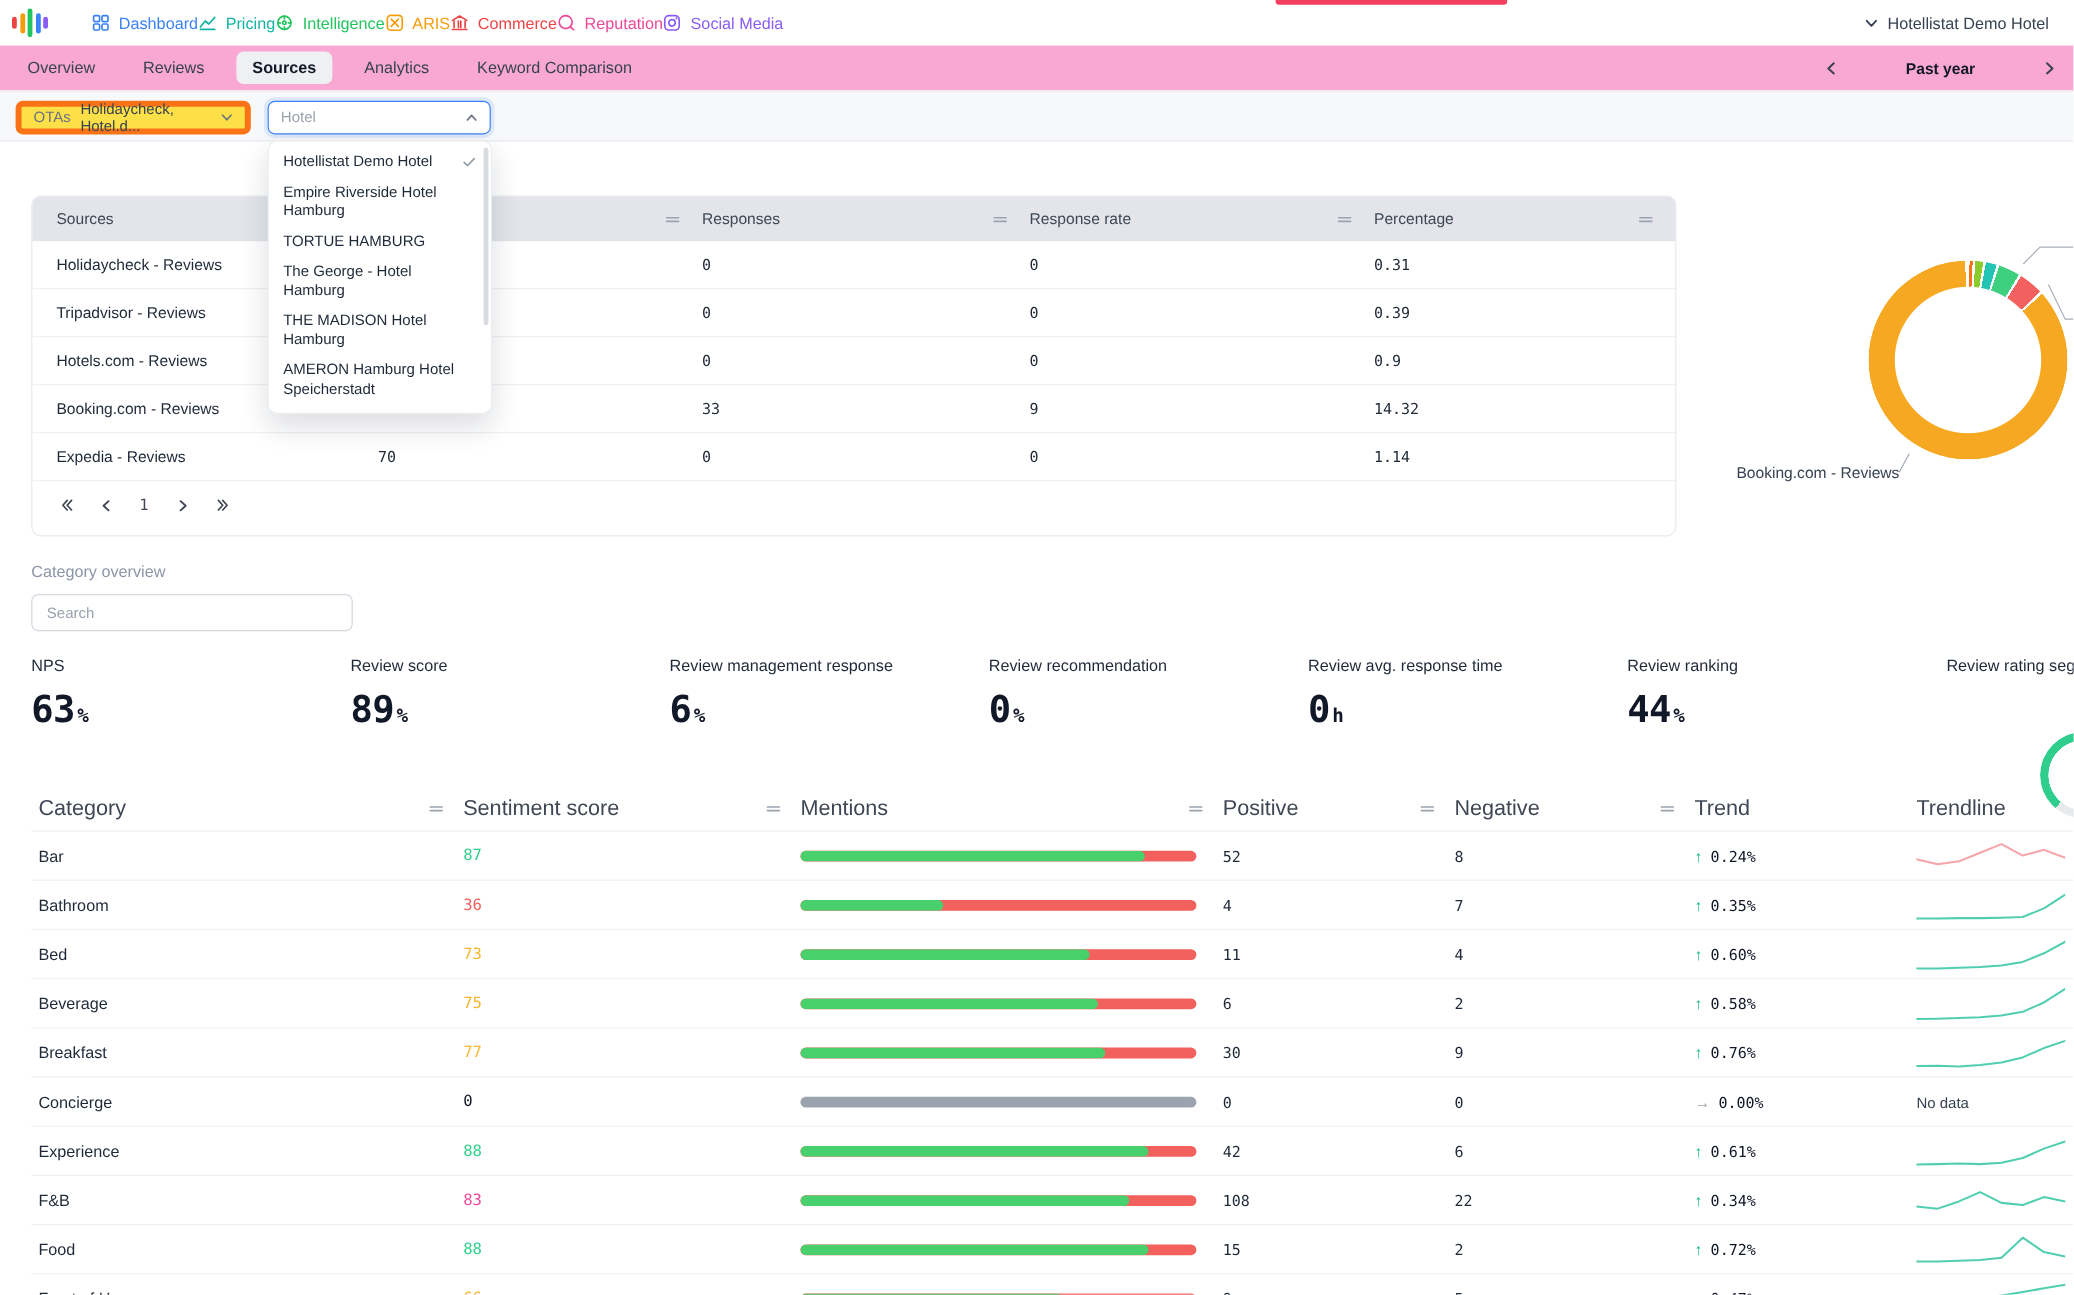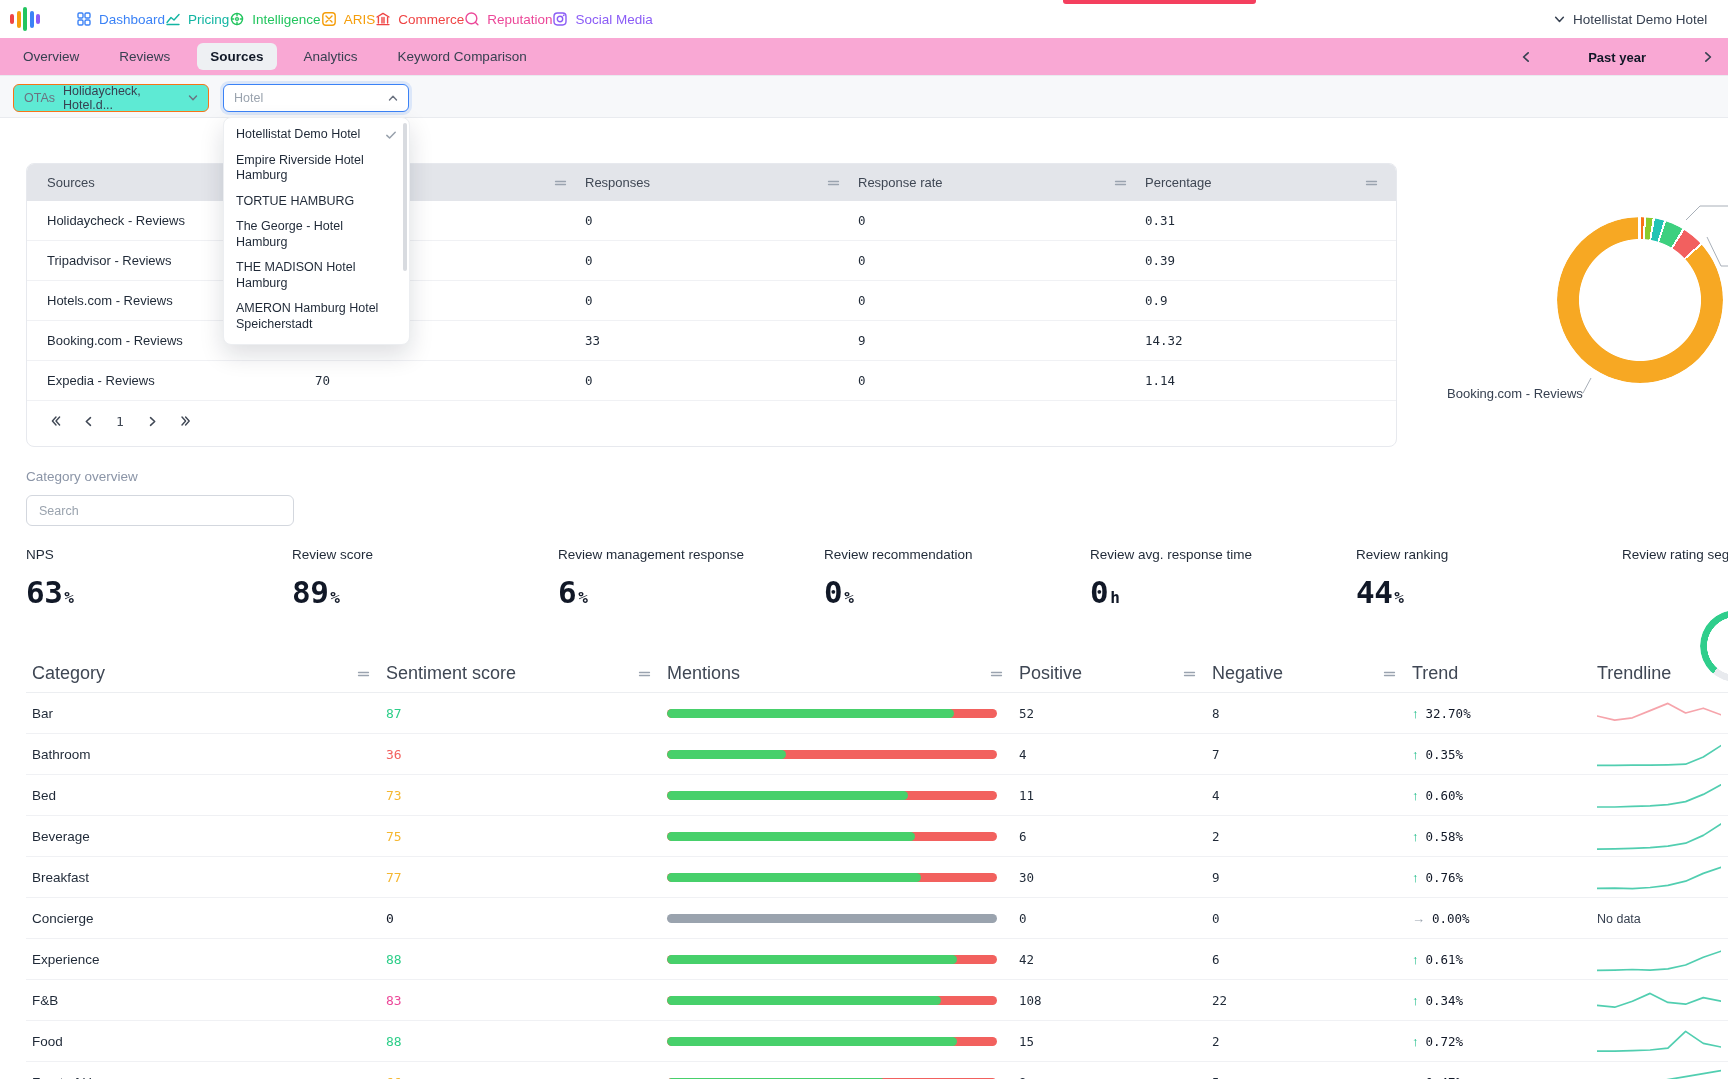--- a/index.html
+++ b/index.html
@@ -19,21 +19,21 @@
 
 .tabbar{position:absolute;top:38px;left:0;right:0;height:38px;border-bottom:1px solid #E9EBEF;background:#f9a8d4;display:flex;align-items:center;z-index:5}
 .tabs{display:flex;align-items:center;margin-left:10px;gap:14px}
 .tab{padding:6px 13px;font-size:13.5px;color:#374151;border-radius:6px;cursor:pointer;white-space:nowrap}
 .tab.active{background:#EEF0F3;color:#111827;font-weight:600}
 .period{position:absolute;right:14px;top:0;height:38px;display:flex;align-items:center;gap:56px;color:#374151}
 .period .plabel{font-size:13px;font-weight:600;color:#111827}
 .pbtn{display:flex;cursor:pointer}
 
 .filterbar{position:absolute;top:76px;left:0;right:0;height:42px;background:#F7F8FA;border-bottom:1px solid #E9EBEF;z-index:4}
-.select{position:absolute;height:28px;border:1px solid #f97316;border-radius:6px;display:flex;align-items:center;font-size:12.5px;padding:0 10px;gap:8px;background:#5eead4;z-index:6;cursor:pointer}
+.select{position:absolute;height:28px;border:5px solid #f97316;border-radius:6px;display:flex;align-items:center;font-size:12.5px;padding:0 10px;gap:8px;background:#fde047;z-index:6;cursor:pointer}
 .select .lab{color:#6B7280}
 .select .val{color:#374151}
 .select .chev{margin-left:auto;color:#6B7280;display:flex}
 .select.otas{left:13px;top:84px;width:196px}
 .select.hotel{left:223px;top:84px;width:186px;background:#fff;border:1.5px solid #3B82F6;box-shadow:0 0 0 3px rgba(59,130,246,.14)}
 .select.hotel .val{color:#9AA3AE}
 
 .dropdown{position:absolute;left:223px;top:117px;width:187px;height:228px;background:#fff;border:1px solid #ECEEF1;border-radius:8px;box-shadow:0 10px 24px rgba(16,24,40,.14);overflow:hidden;z-index:40;padding-top:4px}
 .dd-opt{padding:5px 28px 5px 12px;font-size:12.5px;line-height:15.5px;color:#1f2937;position:relative;cursor:pointer}
 .dd-opt .check{position:absolute;right:12px;top:7px}
@@ -433,21 +433,21 @@
       <div class="c-grid c-row">
         <span>Bar</span>
         <span class="score mono" style="color:#2DCE89">87</span>
         <span class="mbar">
           <i style="width:87%"></i>
         </span>
         <span class="mono" style="font-size:12.5px">52</span>
         <span class="mono" style="font-size:12.5px">8</span>
         <span class="trend">
           <span class="arr" style="color:#10B981">↑</span>
-          <span class="mono">32.70%</span>
+          <span class="mono">0.24%</span>
         </span>
         <span>
           <svg class="spark" width="124" height="38" viewBox="0 0 124 38">
             <polyline points="0.0,22.0 17.7,26.2 35.4,23.8 53.1,16.6 70.9,9.4 88.6,19.0 106.3,14.2 124.0,20.8" fill="none" stroke="#F59AA2" stroke-width="1.7" stroke-linecap="round" stroke-linejoin="round" opacity="0.9"></polyline>
           </svg>
         </span>
       </div>
       <div class="c-grid c-row">
         <span>Bathroom</span>
         <span class="score mono" style="color:#F2605F">36</span>

